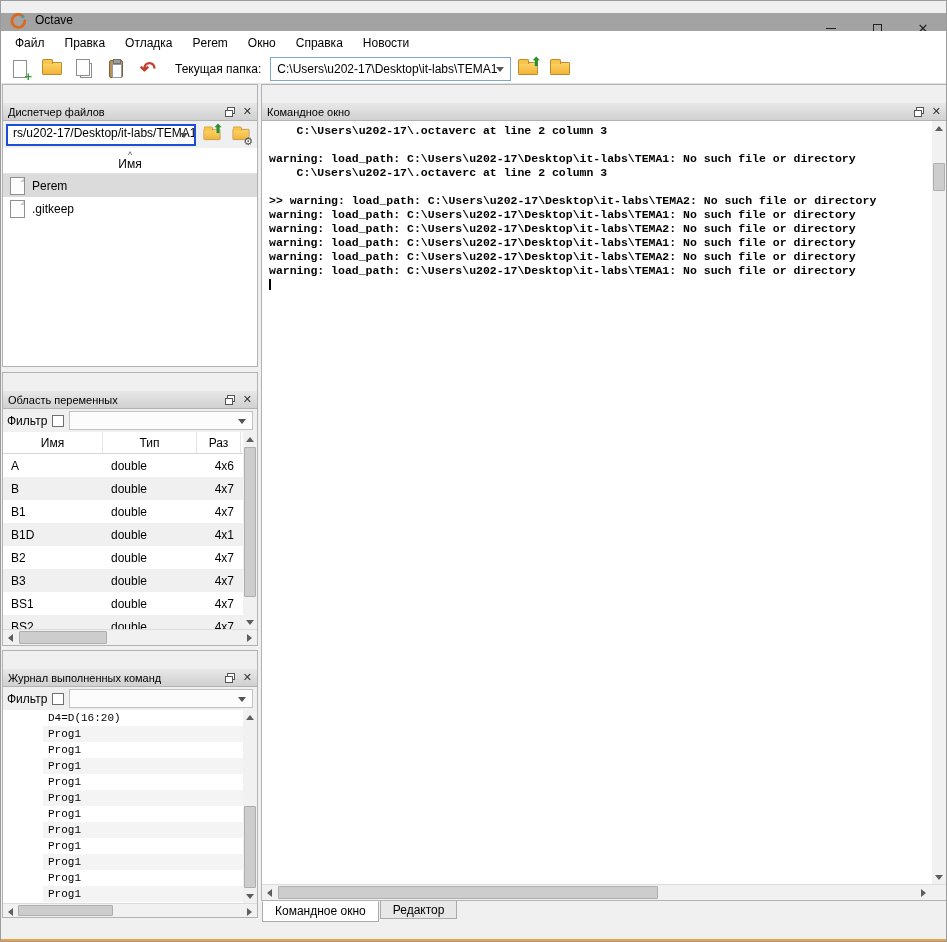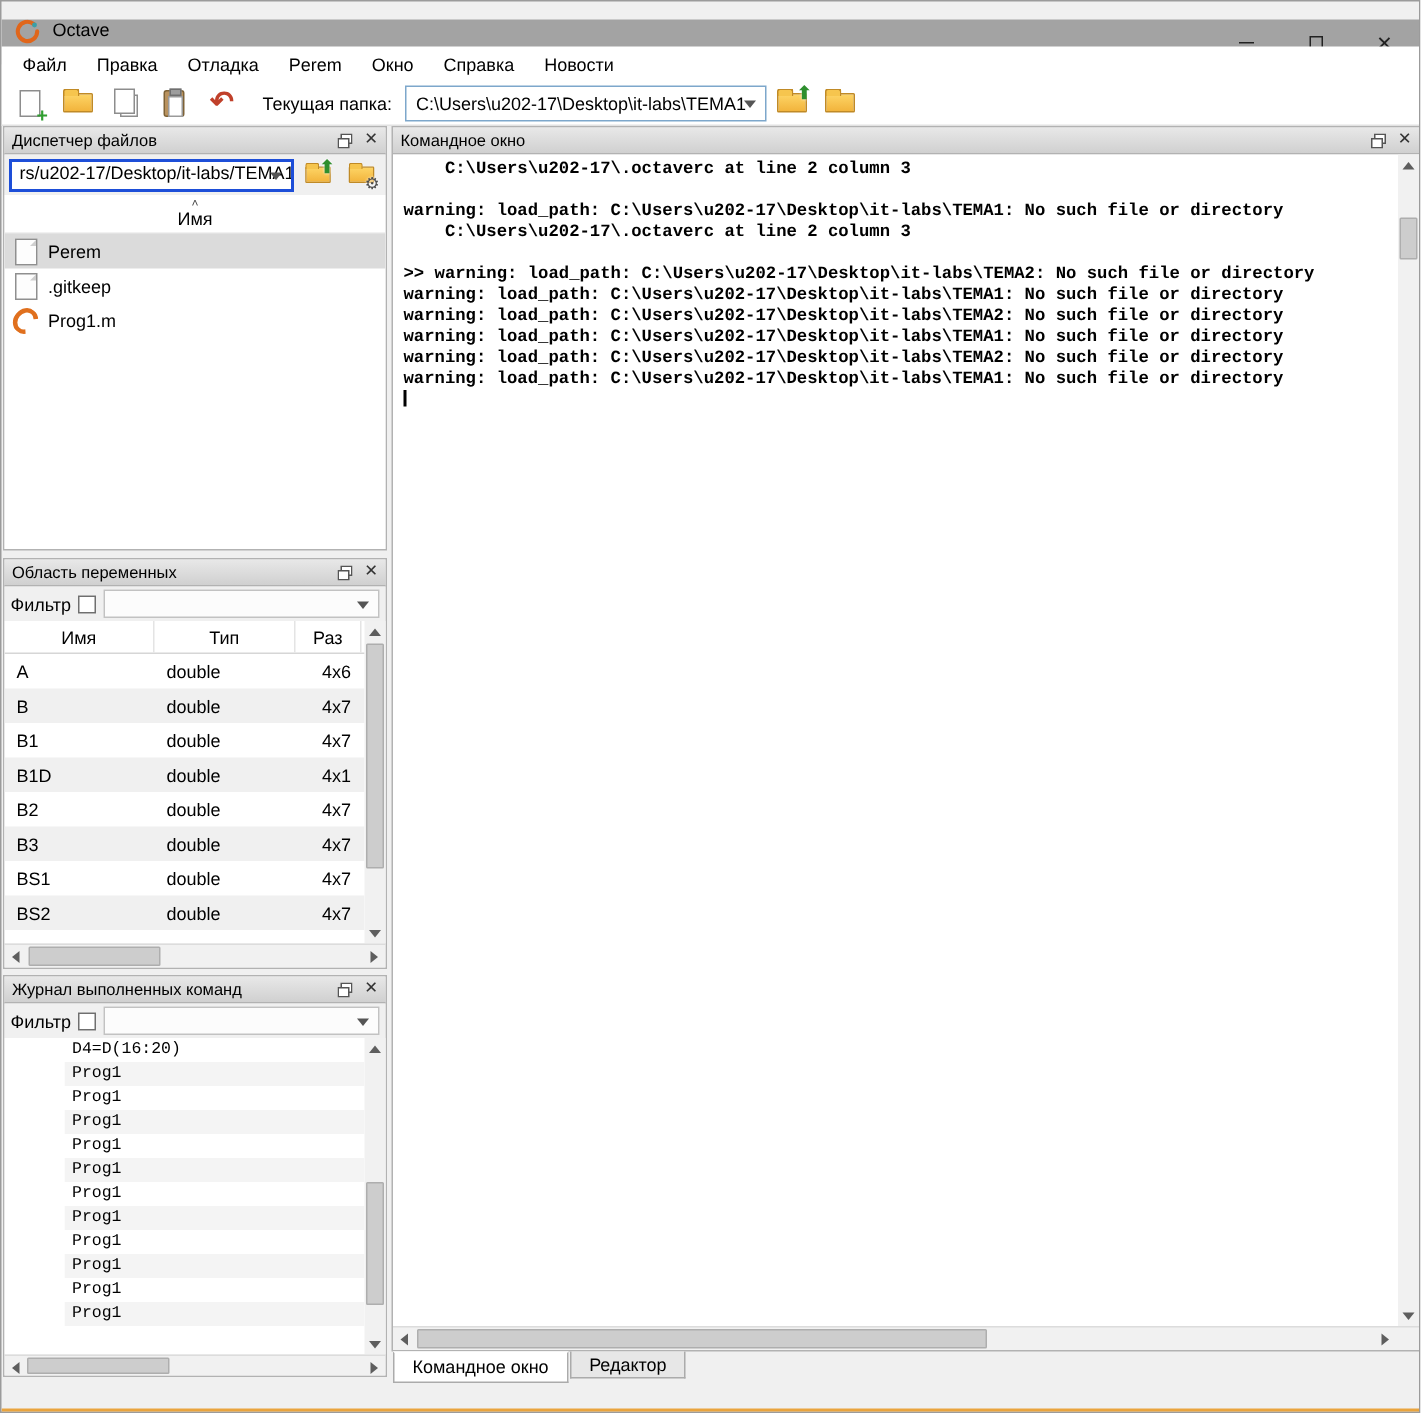--- a/index.html
+++ b/index.html
@@ -38,21 +38,21 @@
   .ic-copy::before { content:""; position:absolute; left:-5px; top:-5px; width:12px; height:15px; background:#fff; border:1px solid #8d8d8d; }
   .ic-paste { width:14px; height:18px; background:#b9925e; border:1px solid #7e6236; border-radius:2px; position:relative; }
   .ic-paste::before { content:""; position:absolute; left:3px; top:-2px; width:6px; height:3px; background:#9d9d9d; border:1px solid #6f6f6f; }
   .ic-paste::after { content:""; position:absolute; left:2px; top:3px; width:8px; height:12px; background:#fff; border:1px solid #9a9a9a; }
   .ic-undo { font-size:19px; line-height:1; color:#c0402a; font-weight:bold; }
   .arrow-up-overlay { position:absolute; font-size:12px; font-weight:bold; color:#2e8f2e; top:0; right:2px; line-height:1; text-shadow:0 0 2px #fff; }
   .gear-overlay { position:absolute; font-size:11px; color:#4d4d4d; bottom:0; right:1px; line-height:1; text-shadow:0 0 2px #fff; }
 
   
   .dock { position:absolute; border:1px solid #b2b2b2; background:#f0f0f0; display:flex; flex-direction:column; }
-  .dock-title { height:18px; flex:0 0 18px; background:linear-gradient(#e8e8e8,#d0d0d0); border-bottom:1px solid #b2b2b2; display:flex; align-items:center; padding:0 5px; font-size:11px; }
+  .dock-title { height:18px; flex:0 0 18px; background:linear-gradient(#e8e8e8,#d0d0d0); border-bottom:1px solid #b2b2b2; display:flex; align-items:center; padding:0 5px; font-size:11px;margin-top:18px; }
   .dock-btns { margin-left:auto; display:flex; align-items:center; gap:8px; }
   .float-icon { display:inline-flex; }
   .close-icon { font-size:11px; color:#333; line-height:1; }
 
   
   #fb-dock { left:1px; top:83px; width:256px; height:283px; }
   .fb-toolbar { height:27px; flex:0 0 27px; display:flex; align-items:center; gap:3px; padding:0 3px; background:#f0f0f0; }
   .fb-combo { flex:1; height:22px; background:#fff; border:2px solid #1d4ed8; display:flex; padding:0 16px 0 5px; position:relative; white-space:nowrap; overflow:hidden; }
   .fb-btn { width:26px; height:24px; display:flex; align-items:center; justify-content:center; position:relative; }
   .fb-list { flex:1; background:#fff; display:flex; flex-direction:column; overflow:hidden; }
@@ -236,24 +236,20 @@
         <div class="fb-row v-selected">
           <span class="f-icon v-file"></span>
           <span class="f-name">Perem</span>
         </div>
 
         <div class="fb-row">
           <span class="f-icon v-file"></span>
           <span class="f-name">.gitkeep</span>
         </div>
 
-        <div class="fb-row">
-          <span class="f-icon v-octave"></span>
-          <span class="f-name">Prog1.m</span>
-        </div>
 
     </div>
   </div>
 
   <div class="dock" id="ws-dock">
     <div class="dock-title">
       <span>Область переменных</span>
       <span class="dock-btns">
         <span class="float-icon">
           <svg width="10" height="10">

